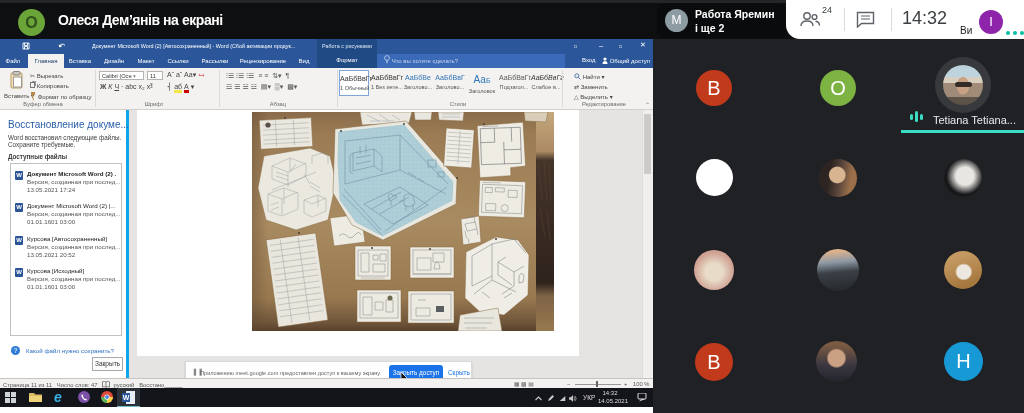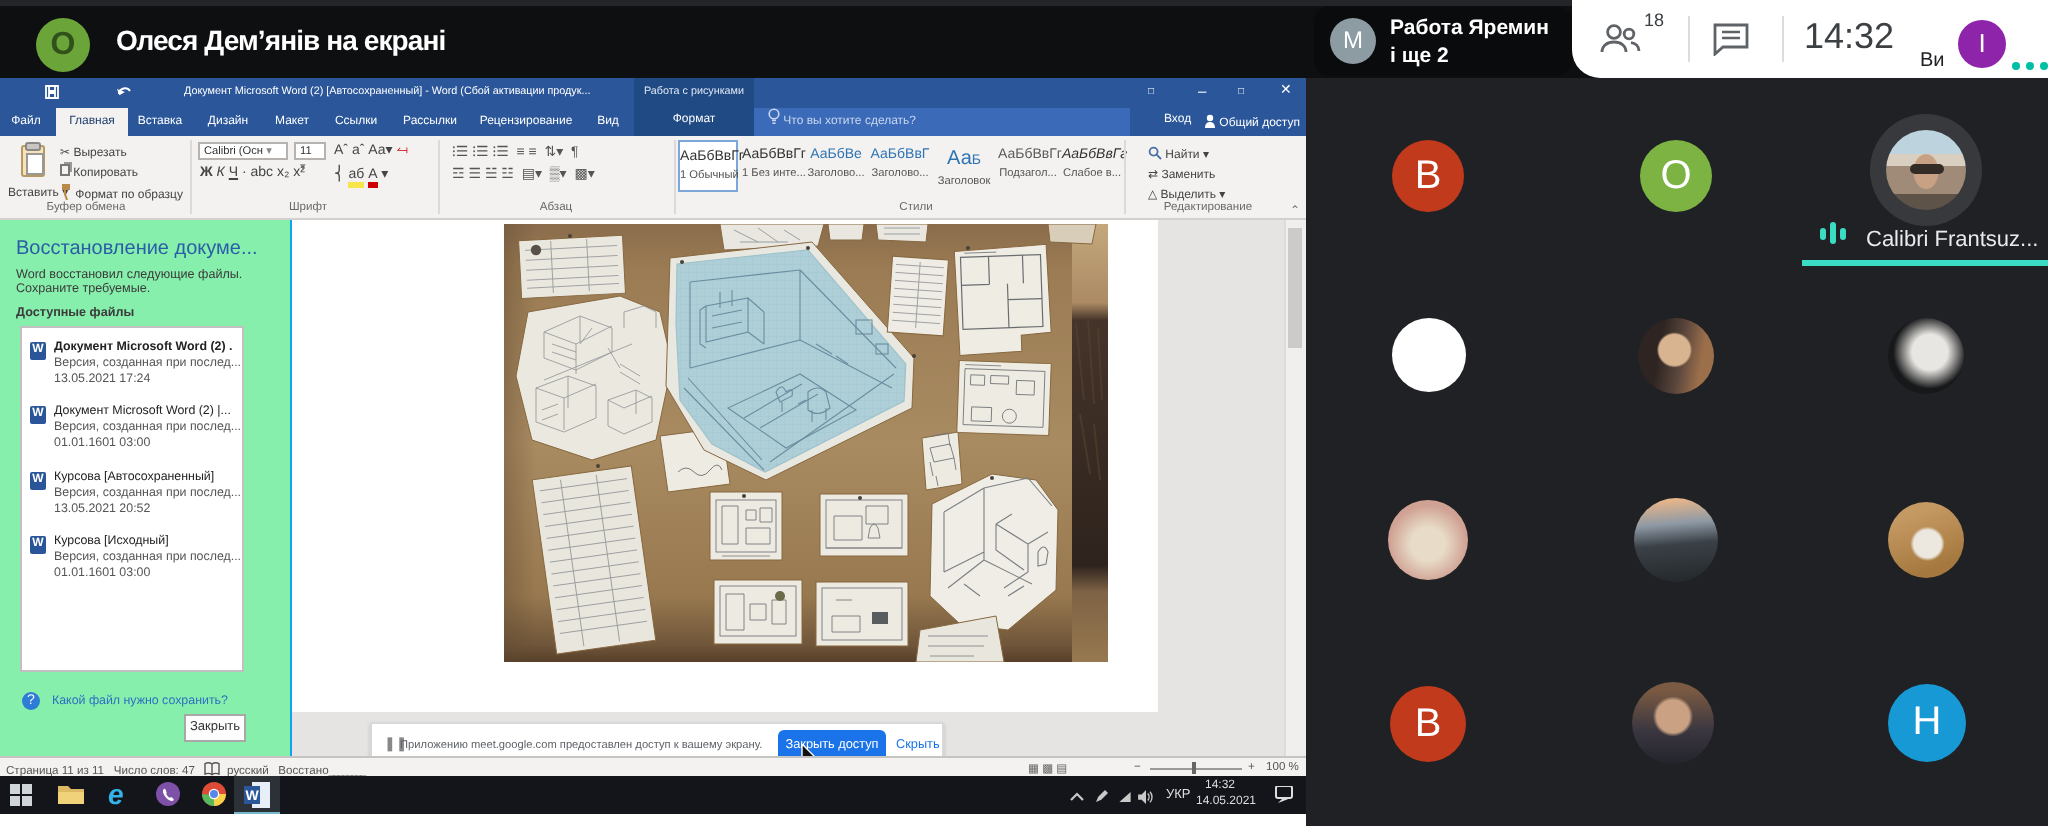--- a/index.html
+++ b/index.html
@@ -43,21 +43,21 @@
 #ribbon{left:0;top:29px;width:653px;height:42px;background:#f3f2f1;border-bottom:1px solid #d2d0ce}
 .glbl{position:absolute;top:33px;font-size:5.8px;color:#6a6a6a;text-align:center}
 .gdiv{position:absolute;top:2px;width:1px;height:37px;background:#dcdad8}
 .ric{position:absolute;font-size:7px;color:#444;white-space:nowrap}
 .combo{position:absolute;background:#fff;border:1px solid #b5b2af;font-size:5.6px;color:#333;padding:0 2px;height:9px;line-height:8px}
 .scard{position:absolute;top:2px;width:30px;height:26px;text-align:center}
 .scard .s1{font-size:7px;color:#333;margin-top:4px;white-space:nowrap}
 .scard .s2{font-size:5.6px;color:#555;white-space:nowrap;margin-top:3px}
 
 #docarea{left:0;top:71px;width:653px;height:268px;background:#e5e4e2}
-#panel{left:0;top:0;width:146px;height:268px;background:#86efac;border-right:1px solid #0ea5e9}
+#panel{left:0;top:0;width:129px;height:268px;background:#ffffff;border-right:3px solid #0ea5e9}
 #panel h1{font-size:10px;color:#2a5da8;font-weight:normal;position:absolute;left:8px;top:9px;white-space:nowrap}
 .ptxt{position:absolute;font-size:6.3px;color:#3b3b3b;white-space:nowrap}
 #plist{left:10px;top:53px;width:112px;height:173px;background:#fff;border:1px solid #c2c0be}
 .fico{position:absolute;width:8px;height:9px;background:#2a5699;border-radius:1px;color:#fff;font-size:6px;font-weight:bold;text-align:center;line-height:9px}
 .fl1{position:absolute;font-size:6.2px;font-weight:bold;color:#222;white-space:nowrap}
 .fl2{position:absolute;font-size:6.2px;color:#555;white-space:nowrap}
 #qicon{left:11px;top:236px;width:9px;height:9px;border-radius:50%;background:#2e7cd6;color:#fff;font-size:7px;text-align:center;line-height:9px}
 #qtxt{left:26px;top:237px;font-size:6.2px;color:#2e6fc0;white-space:nowrap}
 #closebtn{left:92px;top:247px;width:31px;height:14px;background:#fdfdfd;border:1px solid #a8a8a8;font-size:6.5px;text-align:center;line-height:12px;color:#333}
 #page{left:137px;top:0;width:442px;height:246px;background:#fff}
@@ -88,21 +88,21 @@
 </div>
 <div class="abs" id="whitepill">
   <svg class="abs" style="left:13px;top:11px" width="22" height="17" viewBox="0 0 22 17">
       <g fill="none" stroke="#5f6368" stroke-width="1.4">
         <circle cx="8" cy="5" r="3.2"></circle>
         <path d="M2 15c0-3.3 2.7-5 6-5s6 1.7 6 5"></path>
         <circle cx="15.5" cy="6" r="2.4"></circle>
         <path d="M16.5 10.3c2.3.3 4 1.8 4 4.2"></path>
       </g>
     </svg>
-  <div class="abs" id="wp24">18</div>
+  <div class="abs" id="wp24">24</div>
   <div class="abs div1"></div>
   <svg class="abs" style="left:70px;top:11px" width="19" height="17" viewBox="0 0 19 17">
       <path d="M1.5 1.5h16v11h-12l-4 3.5z" fill="none" stroke="#5f6368" stroke-width="1.4"></path>
       <path d="M5 5h9M5 8h9" stroke="#5f6368" stroke-width="1.2"></path>
     </svg>
   <div class="abs div2"></div>
   <div class="abs" id="wptime">14:32</div>
   <div class="abs" id="wpvy">Ви</div>
   <div class="abs" id="wpi">I</div>
   <div class="abs tealdot" style="left:220px"></div>
@@ -473,21 +473,21 @@
 <div class="abs av" style="left:696px;top:70px;width:36px;height:36px;background:#c23a1c;font-size:20px;line-height:36px">B</div>
 <div class="abs av" style="left:820px;top:70px;width:36px;height:36px;background:#7cb342;font-size:20px;line-height:36px">O</div>
 <div class="abs" id="tetring"></div>
 <div class="abs" id="tetav"></div>
 <div class="abs" id="tetglass"></div>
 <div class="abs bars">
     <span style="left:0;top:3px;height:6px"></span>
     <span style="left:5px;top:0;height:11px"></span>
     <span style="left:10px;top:3px;height:6px"></span>
   </div>
-<div class="abs" id="tetname">Calibri Frantsuz...</div>
+<div class="abs" id="tetname">Tetiana Tetiana...</div>
 <div class="abs" id="tetline"></div>
 <div class="abs av" style="left:696px;top:159px;width:37px;height:37px;background:#fff"></div>
 <div class="abs av" style="left:819px;top:159px;width:38px;height:38px;background:radial-gradient(circle at 48% 42%,#d9b491 0 26%,rgba(0,0,0,0) 30%),linear-gradient(100deg,#2e2522 30%,#5a463c 55%,#9c6f4b 80%)"></div>
 <div class="abs av" style="left:944px;top:159px;width:38px;height:38px;background:radial-gradient(circle at 55% 45%,#e8e6e2 0 30%,#17181a 62%)"></div>
 <div class="abs av" style="left:694px;top:250px;width:40px;height:40px;background:radial-gradient(circle at 50% 55%,#e8dcc8 0 28%,#d0a294 65%)"></div>
 <div class="abs av" style="left:817px;top:249px;width:42px;height:42px;background:linear-gradient(175deg,#e5b58a 6%,#8e99a5 32%,#3a4046 55%,#23272b 100%)"></div>
 <div class="abs av" style="left:944px;top:251px;width:38px;height:38px;background:radial-gradient(circle at 52% 55%,#ece8e0 0 24%,rgba(0,0,0,0) 30%),linear-gradient(160deg,#c59a62 20%,#a5783f 80%)"></div>
 <div class="abs av" style="left:695px;top:343px;width:38px;height:38px;background:#c23a1c;font-size:20px;line-height:38px">B</div>
 <div class="abs av" style="left:816px;top:341px;width:41px;height:41px;background:radial-gradient(circle at 50% 42%,#caa183 0 26%,rgba(0,0,0,0) 32%),linear-gradient(180deg,#7a5a42 10%,#3a3640 60%,#23242c 100%)"></div>
 <div class="abs av" style="left:944px;top:342px;width:39px;height:39px;background:#1799d6;font-size:20px;line-height:39px">H</div>

